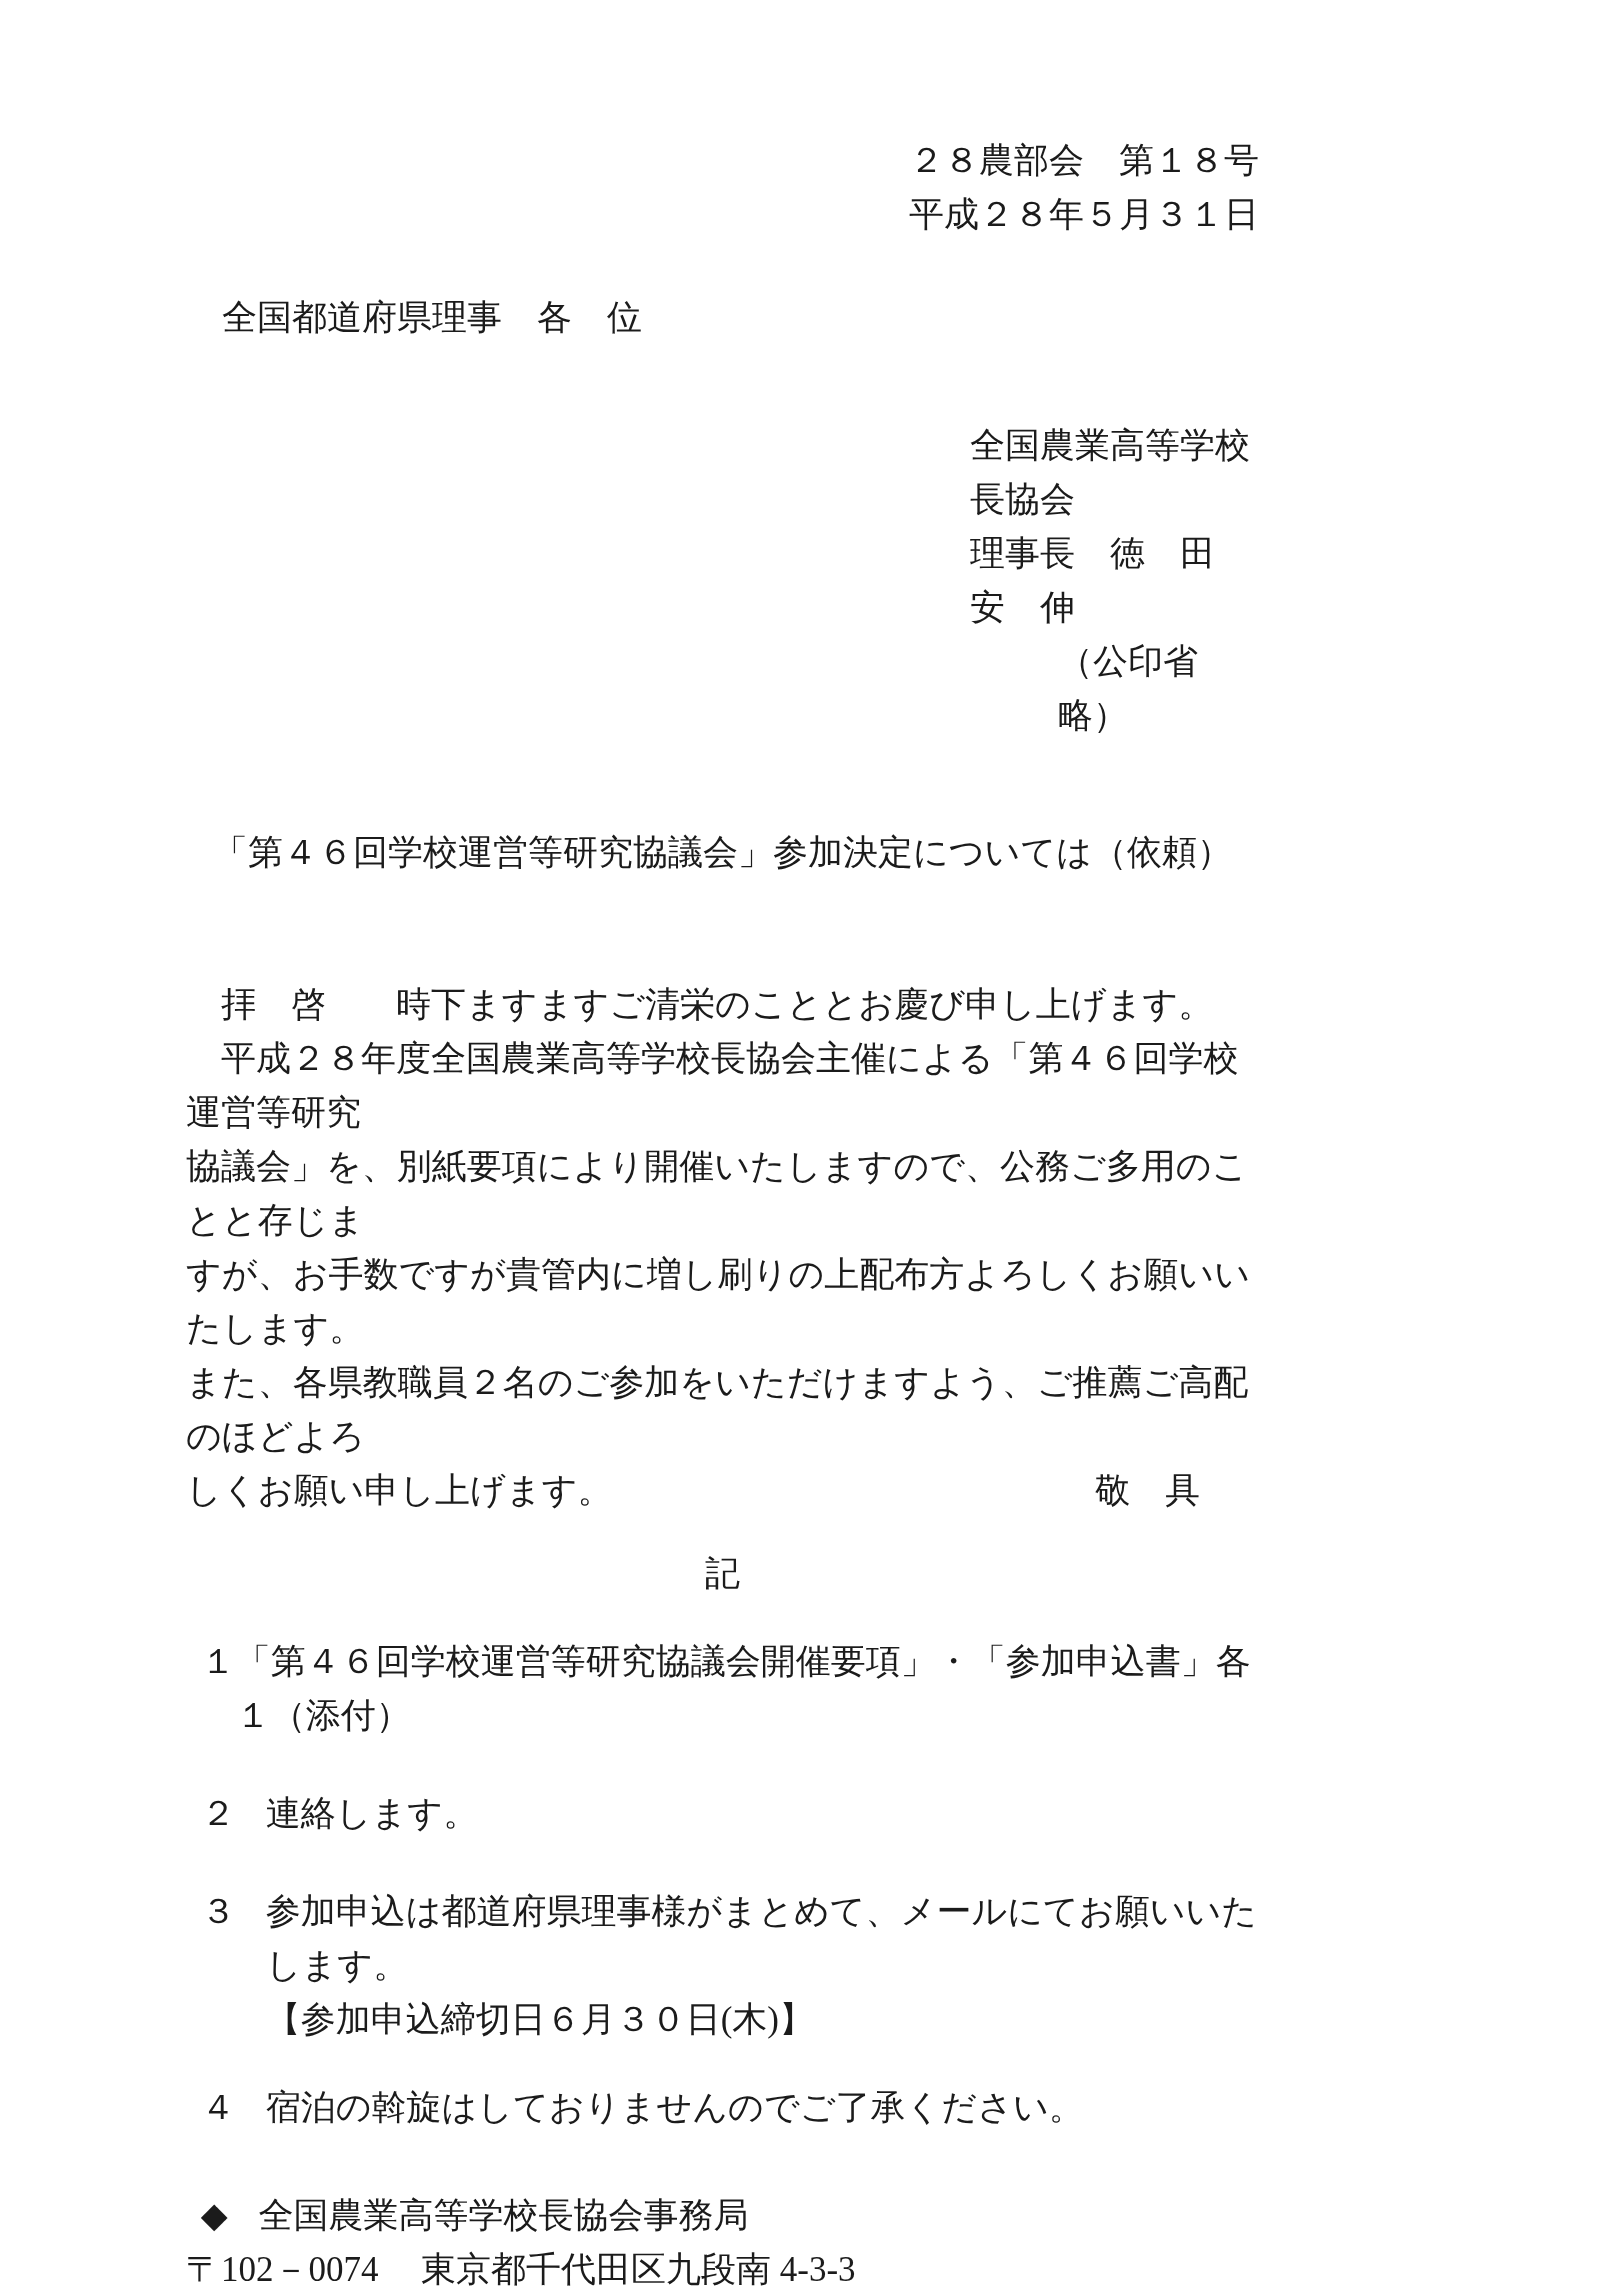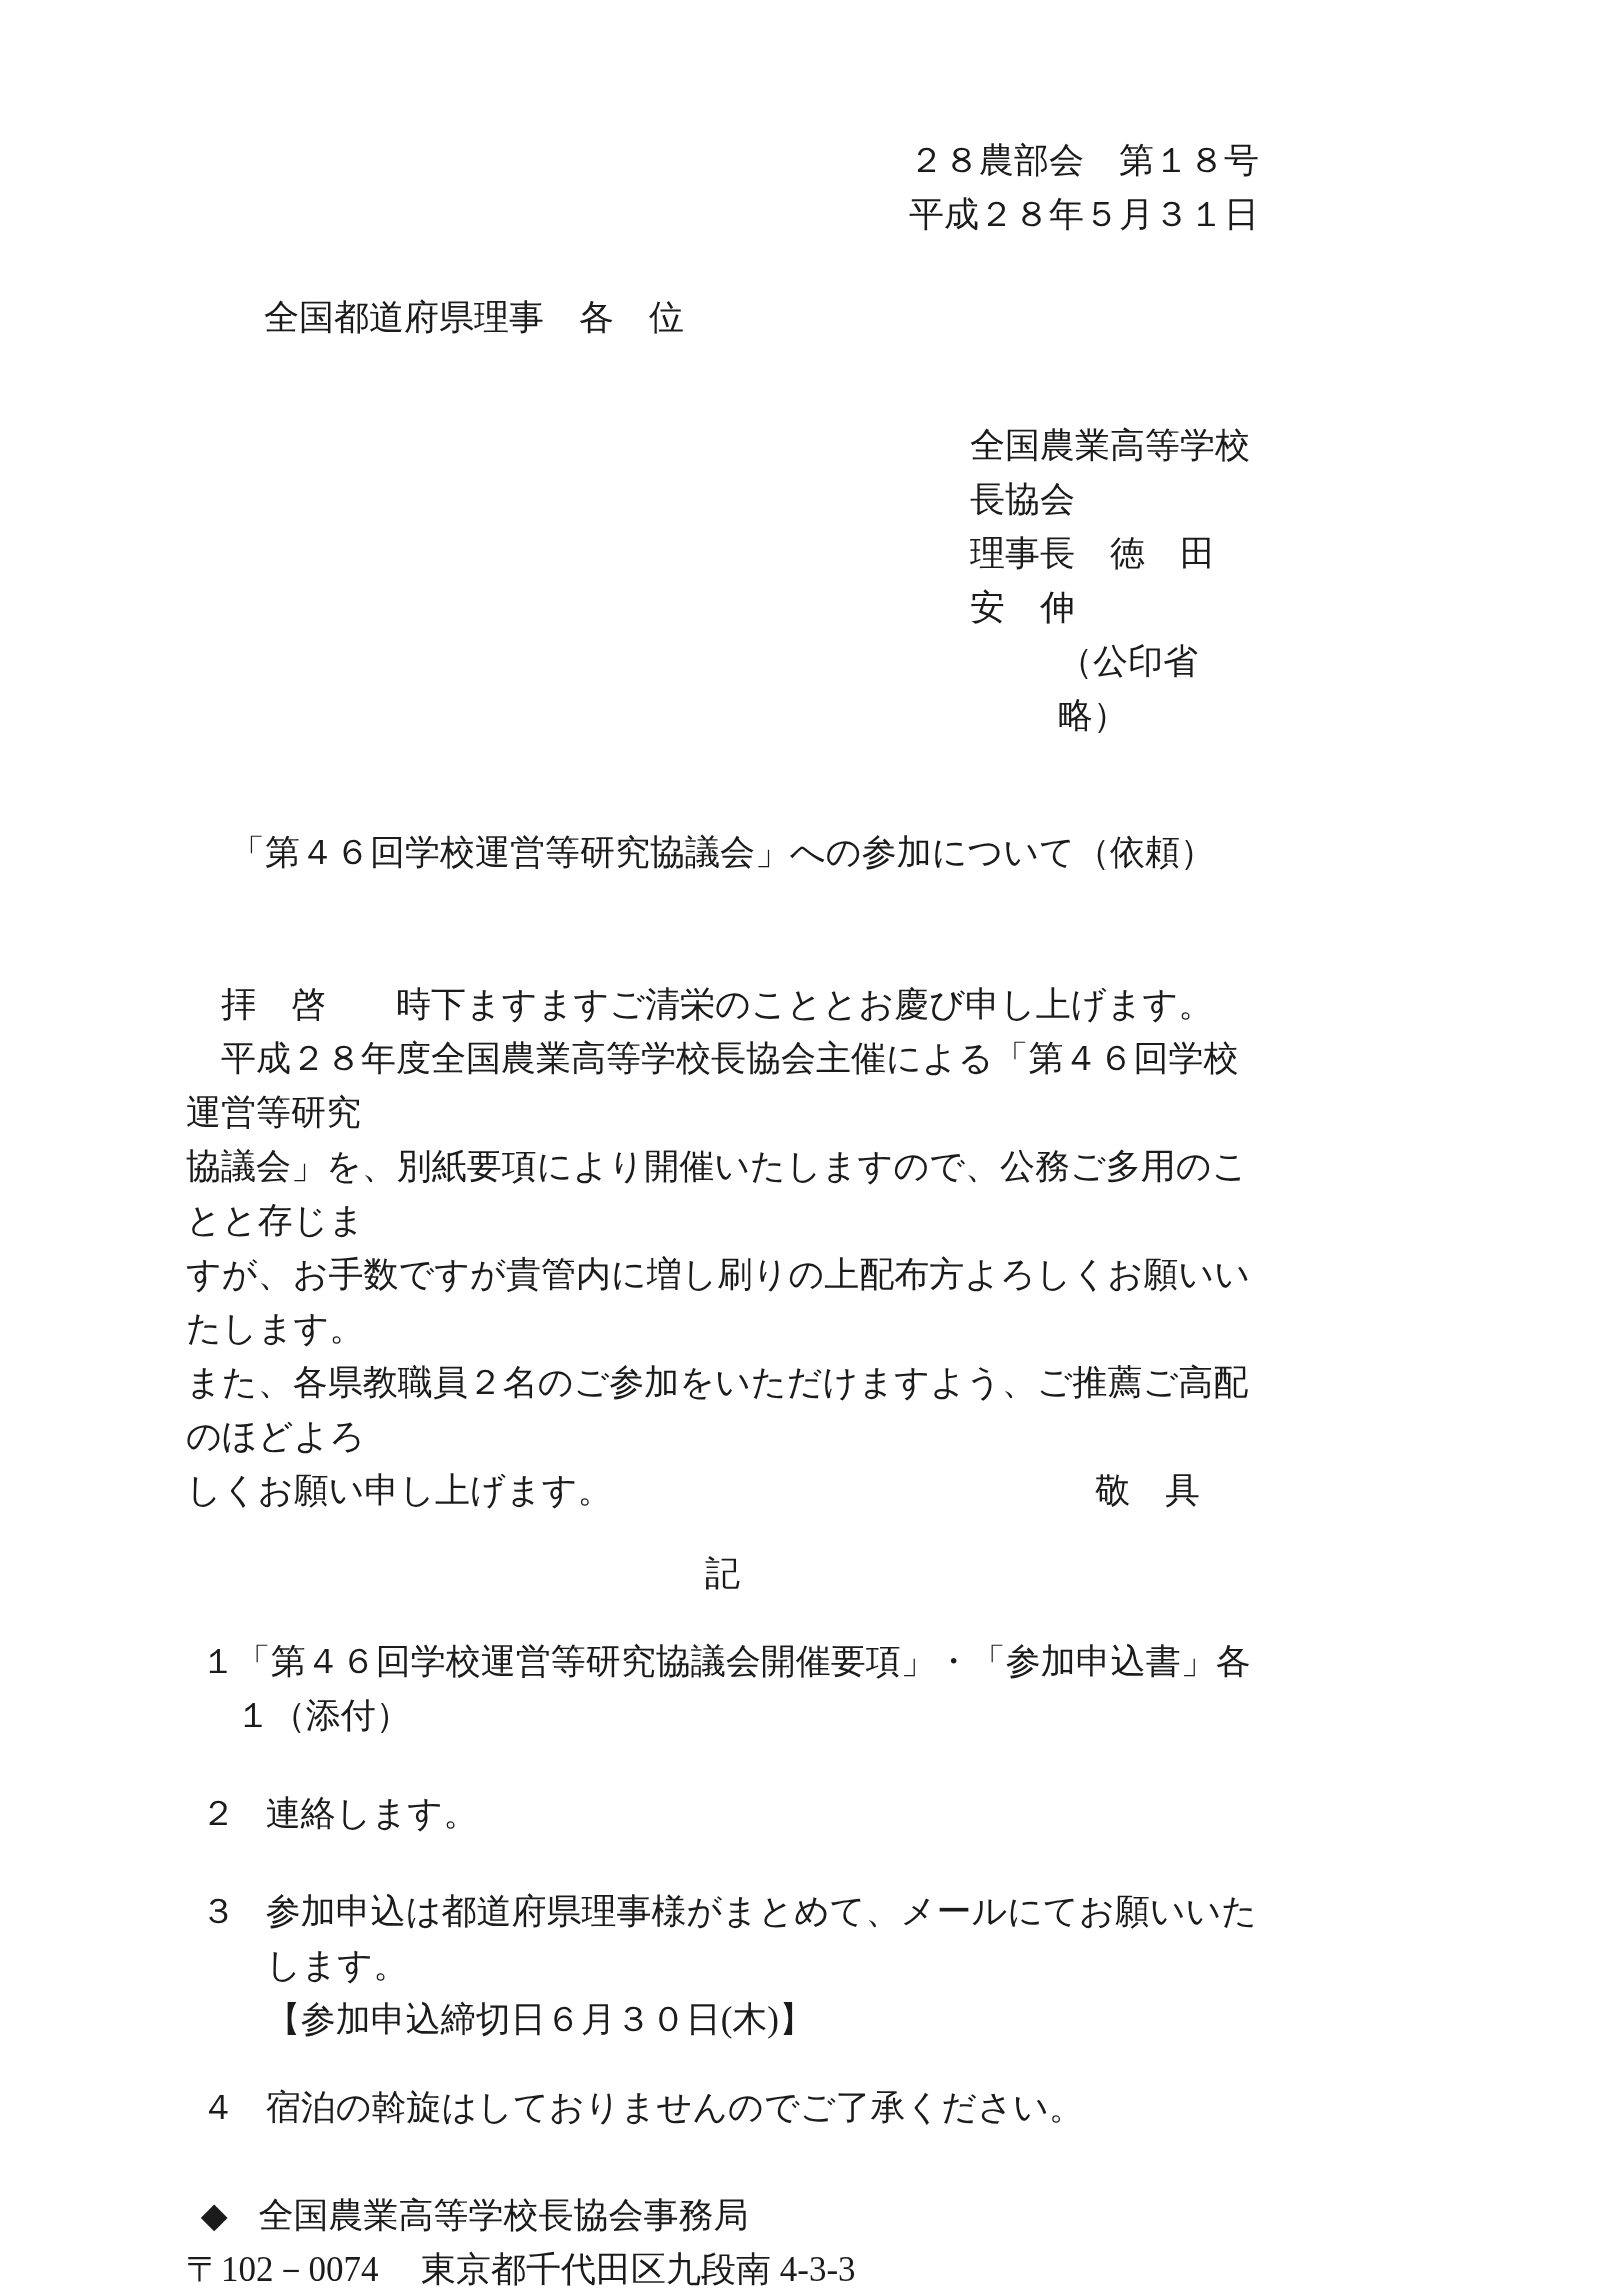--- a/index.html
+++ b/index.html
@@ -10,21 +10,21 @@
     height: 2292px;
     background: #ffffff;
     color: #1b1b1b;
     font-family: "Liberation Serif", "DejaVu Serif", serif;
     font-size: 35px;
     line-height: 54px;
     padding: 134px 225px 0 186px;
     overflow: hidden;
   }
   .doc-header { text-align: right; }
-  .recipient { margin-top: 49px; margin-left: 78px; }
+  .recipient { margin-top: 49px; margin-left: 36px; }
   .sender { margin-top: 74px; margin-left: 784px; }
   .sender .seal { margin-left: 88px; }
   .doc-title { margin-top: 83px; text-align: center; }
   .letter-body { margin-top: 98px; font-family: Liberation Serif, serif; }
   .body-last { display: flex; justify-content: space-between; padding-right: 59px; }
   .ki { margin-top: 29px; text-align: center; }
   .items { margin-left: 14.7px; }
   .item { display: flex; align-items: flex-start; }
   .item .num { flex: 0 0 auto; display: inline-block; }
   .item.wide-gap .num { width: 65px; }
@@ -52,21 +52,21 @@
   </div>
 
   <div class="recipient">全国都道府県理事　各　位</div>
 
   <div class="sender">
     <div>全国農業高等学校長協会</div>
     <div>理事長　徳　田　安　伸</div>
     <div class="seal">（公印省略）</div>
   </div>
 
-  <div class="doc-title">「第４６回学校運営等研究協議会」への参加について（依頼）</div>
+  <div class="doc-title">「第４６回学校運営等研究協議会」参加決定については（依頼）</div>
 
   <div class="letter-body">
     <div>　拝　啓　　時下ますますご清栄のこととお慶び申し上げます。</div>
     <div>　平成２８年度全国農業高等学校長協会主催による「第４６回学校運営等研究</div>
     <div>協議会」を、別紙要項により開催いたしますので、公務ご多用のことと存じま</div>
     <div>すが、お手数ですが貴管内に増し刷りの上配布方よろしくお願いいたします。</div>
     <div>また、各県教職員２名のご参加をいただけますよう、ご推薦ご高配のほどよろ</div>
     <div class="body-last">
       <span>しくお願い申し上げます。</span>
       <span>敬　具</span>

